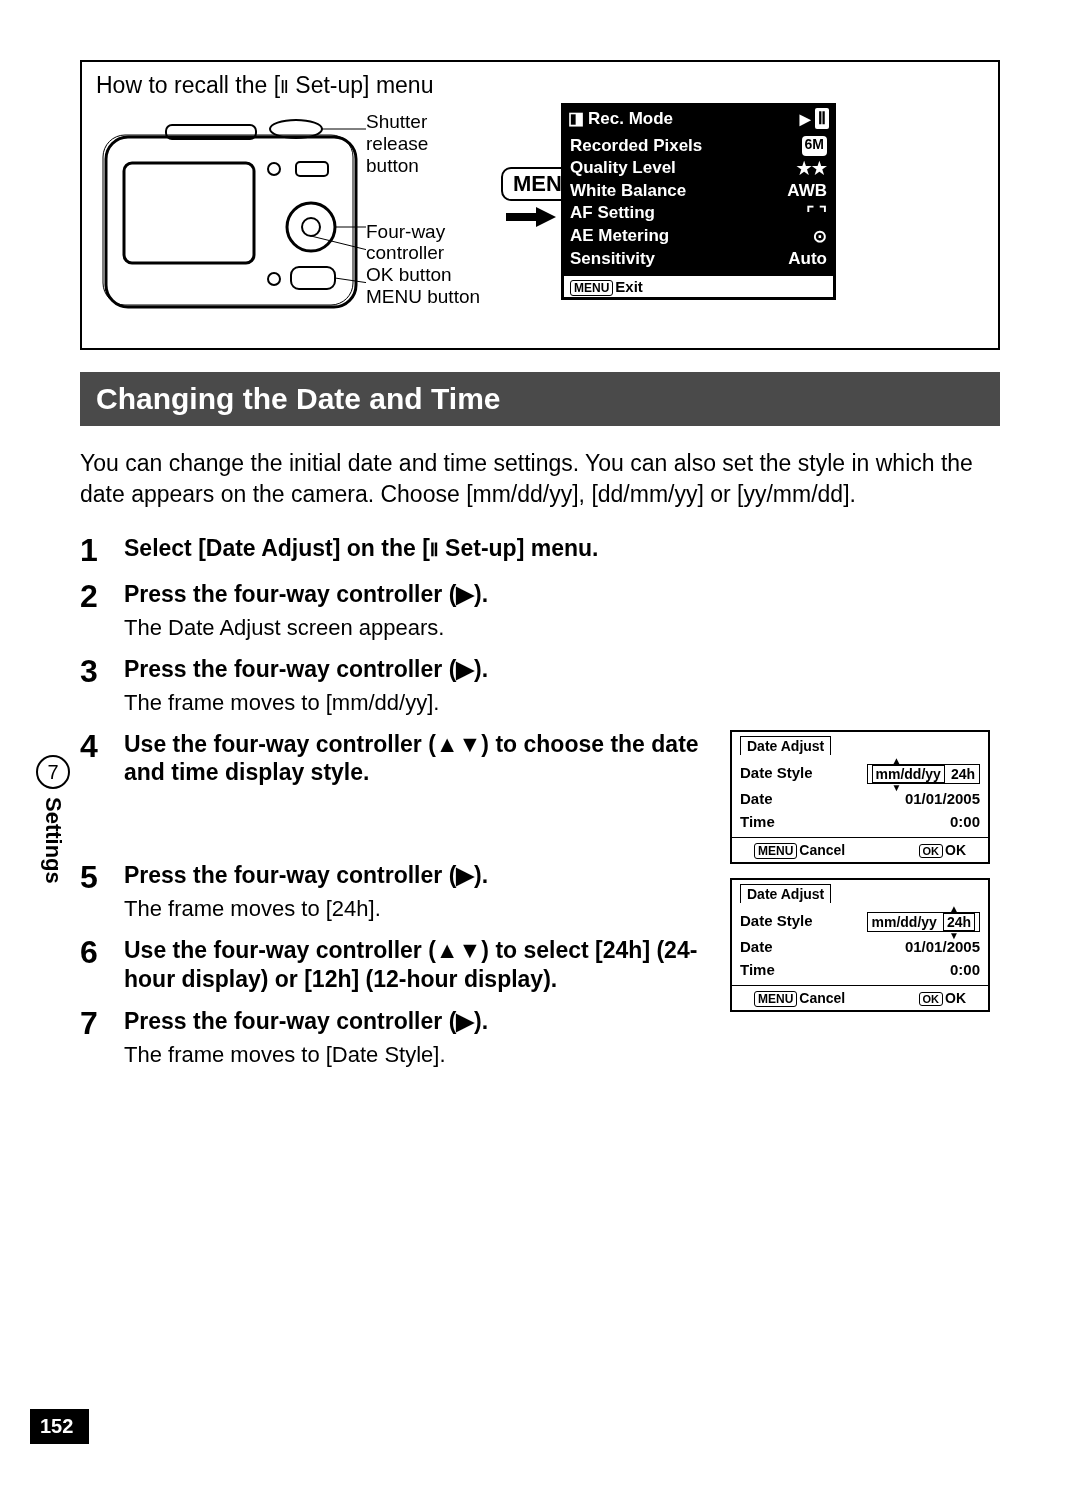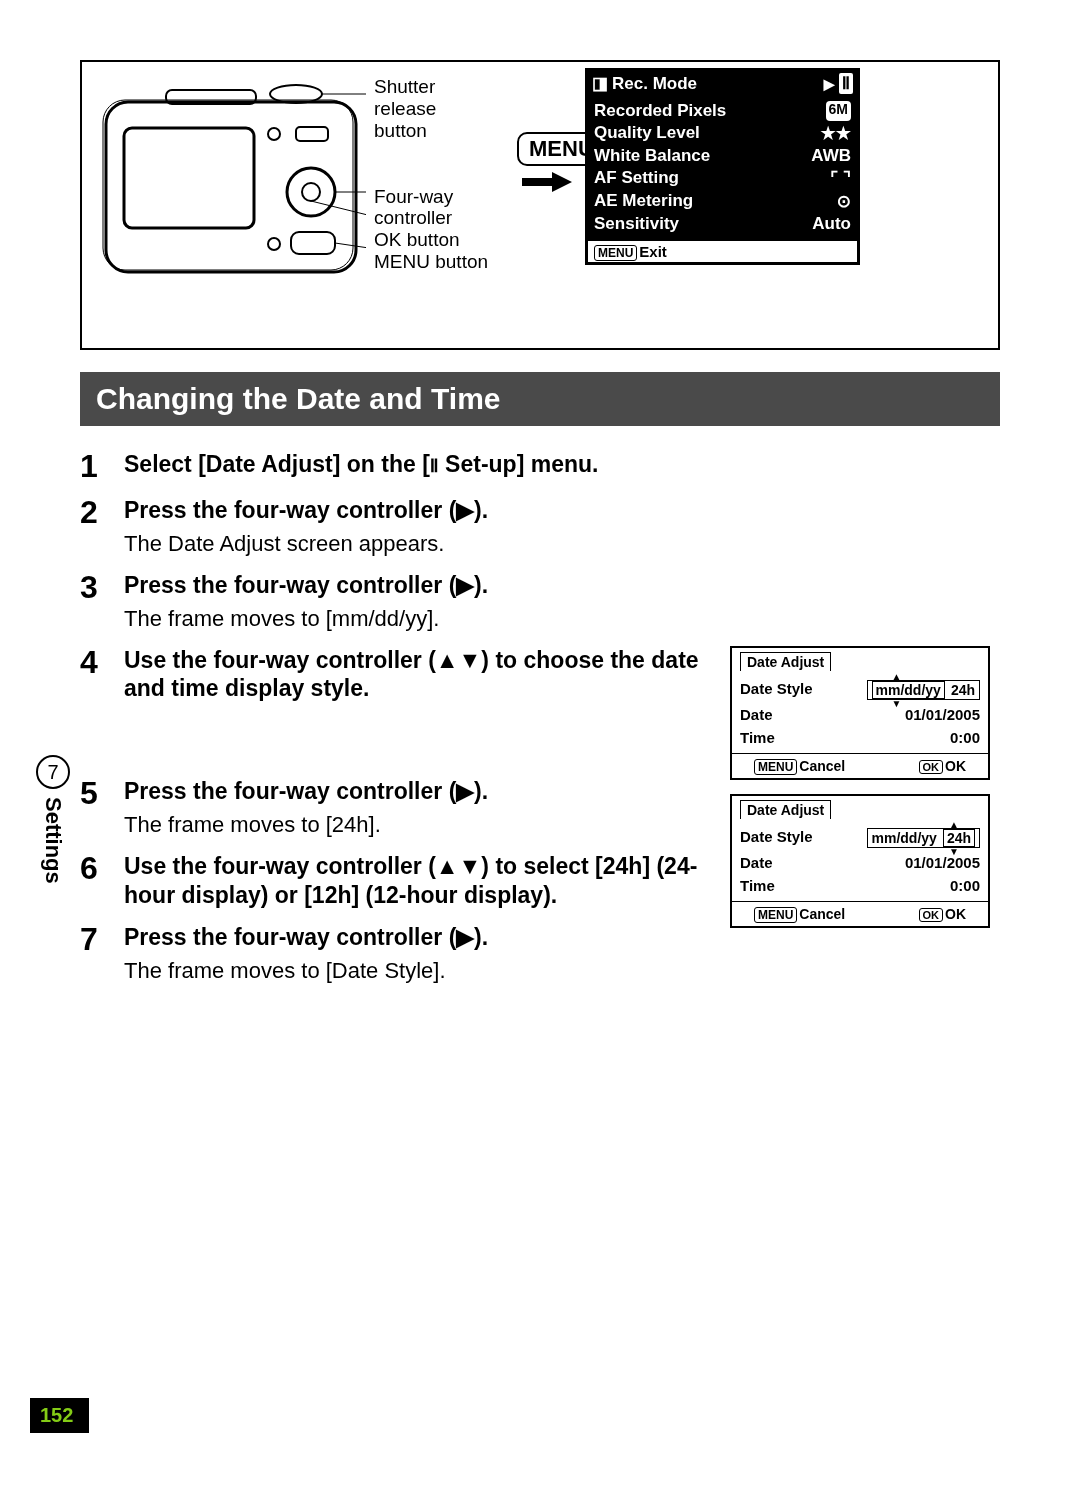--- a/index.html
+++ b/index.html
@@ -26,21 +26,20 @@
     position: relative;
     padding: 10px 14px;
   }
   .diagram-title {
     font-size: 23px;
     margin-bottom: 8px;
   }
   .diagram-inner {
     display: flex;
     align-items: flex-start;
-    gap: 8px;
   }
   .camera-svg { width: 270px; height: 220px; }
   .callouts {
     font-size: 19px;
     line-height: 1.15;
     width: 135px;
     padding-top: 4px;
   }
   .menu-btn {
     display:inline-block;
@@ -133,23 +132,23 @@
     writing-mode: vertical-rl;
     font-weight:bold;
     font-size:22px;
     margin-top:8px;
   }
 
   
   .pg-num {
     position:absolute;
     left:30px;
-    bottom:53px;
+    bottom:42px;
     background:#000;
-    color:#84cc16;
+    color:#ffffff;
     font-weight:bold;
     font-size:20px;
     padding:6px 16px 6px 10px;
   }
 
   
   .tri { font-size:14px; }
   .tool-icon { font-size:18px; }
   .step-flex { display:flex; gap:14px; align-items:flex-start;}
   .step-left { flex:1;}
@@ -159,20 +158,23 @@
 <body>
 
 <div class="side-tab">
   <div class="side-num">7</div>
   <div class="side-label">Settings</div>
 </div>
 
 <div class="page">
 
   <div class="diagram-box">
+    <div class="diagram-title">
+      <span>How to recall the [</span><span class="tool-icon">Ⅱ</span><span> Set-up] menu</span>
+    </div>
     <div class="diagram-inner">
 
       <svg class="camera-svg" viewBox="0 0 270 220">
         <rect x="10" y="30" width="250" height="170" rx="22" ry="22" fill="none" stroke="#000" stroke-width="3"></rect>
         <rect x="10" y="30" width="250" height="170" rx="22" ry="22" fill="none" stroke="#000" stroke-width="1" transform="translate(-3,-2)"></rect>
 
         <rect x="28" y="56" width="130" height="100" rx="8" fill="none" stroke="#000" stroke-width="3"></rect>
 
         <circle cx="215" cy="120" r="24" fill="none" stroke="#000" stroke-width="3"></circle>
         <circle cx="215" cy="120" r="9" fill="none" stroke="#000" stroke-width="2"></circle>
@@ -246,20 +248,21 @@
             </div>
         </div>
         <div class="lcd-footer">
           <span class="menu-chip">MENU</span><b>Exit</b>
         </div>
       </div>
     </div>
   </div>
 
   <div class="section-head">Changing the Date and Time</div>
+  <div class="intro">You can change the initial date and time settings. You can also set the style in which the date appears on the camera. Choose [mm/dd/yy], [dd/mm/yy] or [yy/mm/dd].</div>
 
   <div class="steps">
 
     <div class="step-row">
       <div class="step-num">1</div>
       <div class="step-body">
         <div class="step-title">
           <span>Select [Date Adjust] on the [</span><span class="tool-icon">Ⅱ</span><span> Set-up] menu.</span>
         </div>
       </div>

